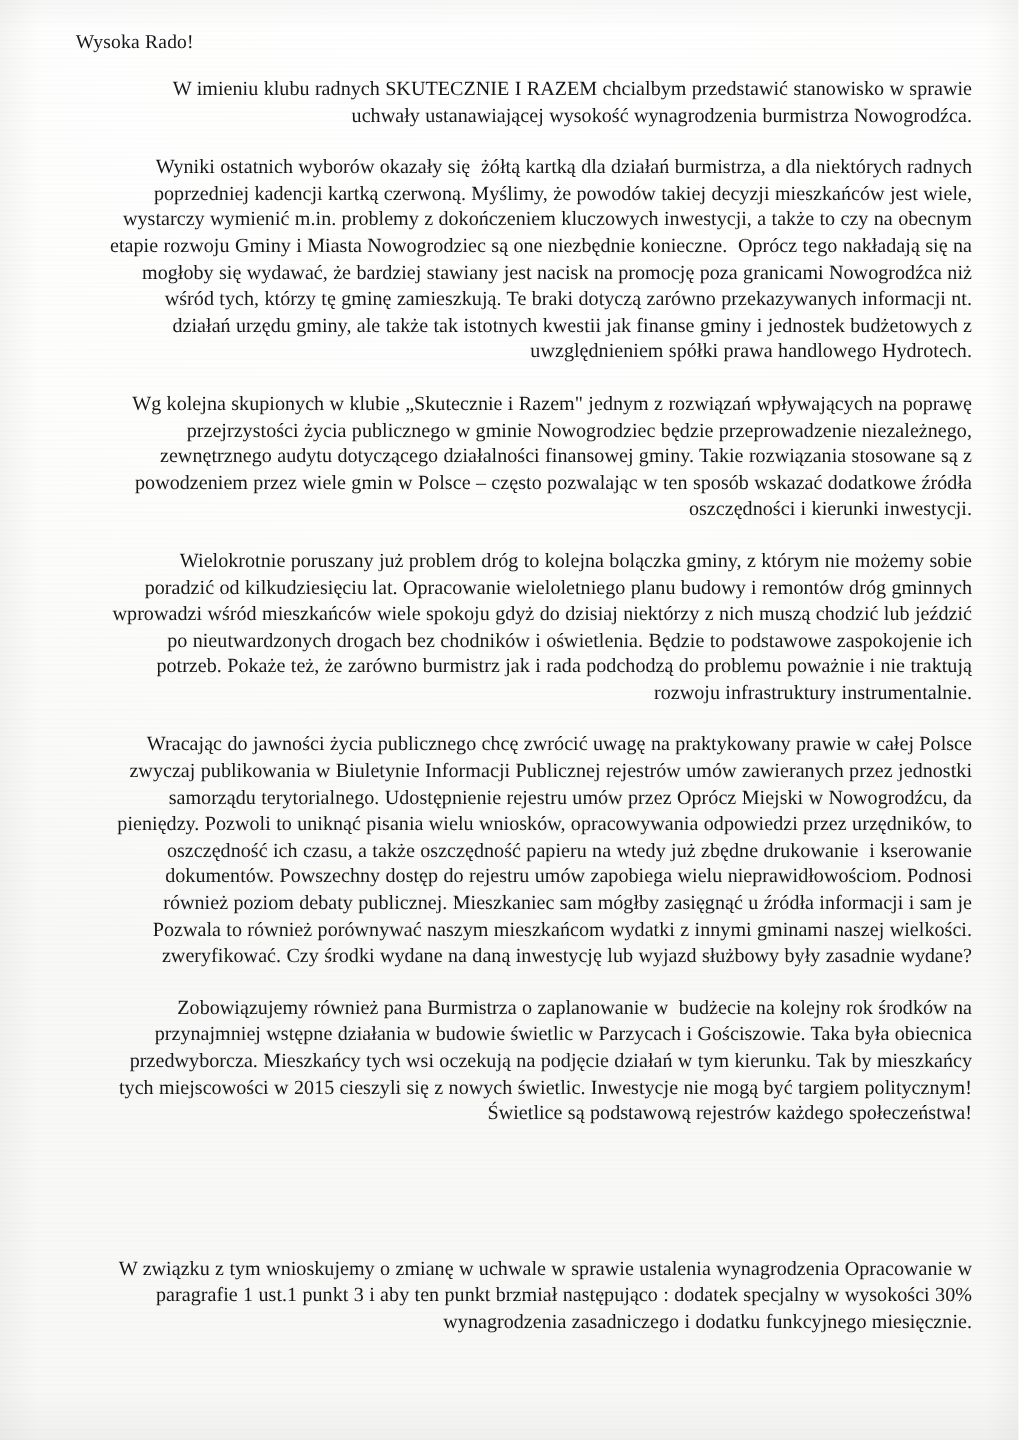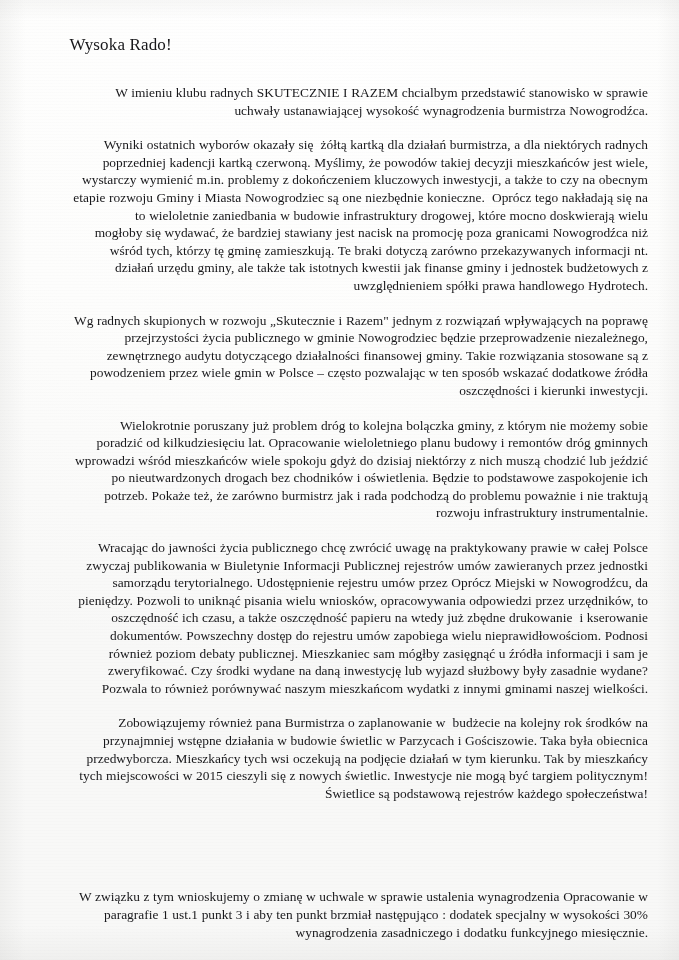--- a/index.html
+++ b/index.html
@@ -42,23 +42,23 @@
   }
 
   .body-text {
     position: absolute;
     left: 40px;
     top: 0;
     width: 608px;
   }
 
   .salutation {
-    margin: 17px;
+    margin: 0;
     padding-left: 4px;
-    font-size: 17px;
+    font-size: 13px;
     line-height: 17px;
     letter-spacing: 0.15px;
     white-space: pre;
   }
 
   .para {
     margin: 0;
     font-size: 13.4px;
     line-height: 17.6px;
     letter-spacing: 0.02px;
@@ -103,31 +103,30 @@
       <span class="ln">uchwały ustanawiającej wysokość wynagrodzenia burmistrza Nowogrodźca.</span>
     </p>
 
     <div class="spacer-md"></div>
 
     <p class="para">
       <span class="ln">Wyniki ostatnich wyborów okazały się  żółtą kartką dla działań burmistrza, a dla niektórych radnych</span>
       <span class="ln">poprzedniej kadencji kartką czerwoną. Myślimy, że powodów takiej decyzji mieszkańców jest wiele,</span>
       <span class="ln">wystarczy wymienić m.in. problemy z dokończeniem kluczowych inwestycji, a także to czy na obecnym</span>
       <span class="ln">etapie rozwoju Gminy i Miasta Nowogrodziec są one niezbędnie konieczne.  Oprócz tego nakładają się na</span>
-      <span class="ln">to wieloletnie zaniedbania w budowie infrastruktury drogowej, które mocno doskwierają wielu</span>
       <span class="ln">mogłoby się wydawać, że bardziej stawiany jest nacisk na promocję poza granicami Nowogrodźca niż</span>
       <span class="ln">wśród tych, którzy tę gminę zamieszkują. Te braki dotyczą zarówno przekazywanych informacji nt.</span>
       <span class="ln">działań urzędu gminy, ale także tak istotnych kwestii jak finanse gminy i jednostek budżetowych z</span>
       <span class="ln">uwzględnieniem spółki prawa handlowego Hydrotech.</span>
     </p>
 
     <div class="spacer-md"></div>
 
     <p class="para">
-      <span class="ln">Wg radnych skupionych w rozwoju „Skutecznie i Razem" jednym z rozwiązań wpływających na poprawę</span>
+      <span class="ln">Wg kolejna skupionych w klubie „Skutecznie i Razem" jednym z rozwiązań wpływających na poprawę</span>
       <span class="ln">przejrzystości życia publicznego w gminie Nowogrodziec będzie przeprowadzenie niezależnego,</span>
       <span class="ln">zewnętrznego audytu dotyczącego działalności finansowej gminy. Takie rozwiązania stosowane są z</span>
       <span class="ln">powodzeniem przez wiele gmin w Polsce – często pozwalając w ten sposób wskazać dodatkowe źródła</span>
       <span class="ln">oszczędności i kierunki inwestycji.</span>
     </p>
 
     <div class="spacer-md"></div>
 
     <p class="para">
       <span class="ln">Wielokrotnie poruszany już problem dróg to kolejna bolączka gminy, z którym nie możemy sobie</span>
@@ -141,22 +140,22 @@
     <div class="spacer-md"></div>
 
     <p class="para">
       <span class="ln">Wracając do jawności życia publicznego chcę zwrócić uwagę na praktykowany prawie w całej Polsce</span>
       <span class="ln">zwyczaj publikowania w Biuletynie Informacji Publicznej rejestrów umów zawieranych przez jednostki</span>
       <span class="ln">samorządu terytorialnego. Udostępnienie rejestru umów przez Oprócz Miejski w Nowogrodźcu, da</span>
       <span class="ln">pieniędzy. Pozwoli to uniknąć pisania wielu wniosków, opracowywania odpowiedzi przez urzędników, to</span>
       <span class="ln">oszczędność ich czasu, a także oszczędność papieru na wtedy już zbędne drukowanie  i kserowanie</span>
       <span class="ln">dokumentów. Powszechny dostęp do rejestru umów zapobiega wielu nieprawidłowościom. Podnosi</span>
       <span class="ln">również poziom debaty publicznej. Mieszkaniec sam mógłby zasięgnąć u źródła informacji i sam je</span>
+      <span class="ln">Pozwala to również porównywać naszym mieszkańcom wydatki z innymi gminami naszej wielkości.</span>
       <span class="ln">zweryfikować. Czy środki wydane na daną inwestycję lub wyjazd służbowy były zasadnie wydane?</span>
-      <span class="ln">Pozwala to również porównywać naszym mieszkańcom wydatki z innymi gminami naszej wielkości.</span>
     </p>
 
     <div class="spacer-md"></div>
 
     <p class="para">
       <span class="ln">Zobowiązujemy również pana Burmistrza o zaplanowanie w  budżecie na kolejny rok środków na</span>
       <span class="ln">przynajmniej wstępne działania w budowie świetlic w Parzycach i Gościszowie. Taka była obiecnica</span>
       <span class="ln">przedwyborcza. Mieszkańcy tych wsi oczekują na podjęcie działań w tym kierunku. Tak by mieszkańcy</span>
       <span class="ln">tych miejscowości w 2015 cieszyli się z nowych świetlic. Inwestycje nie mogą być targiem politycznym!</span>
       <span class="ln">Świetlice są podstawową rejestrów każdego społeczeństwa!</span>

